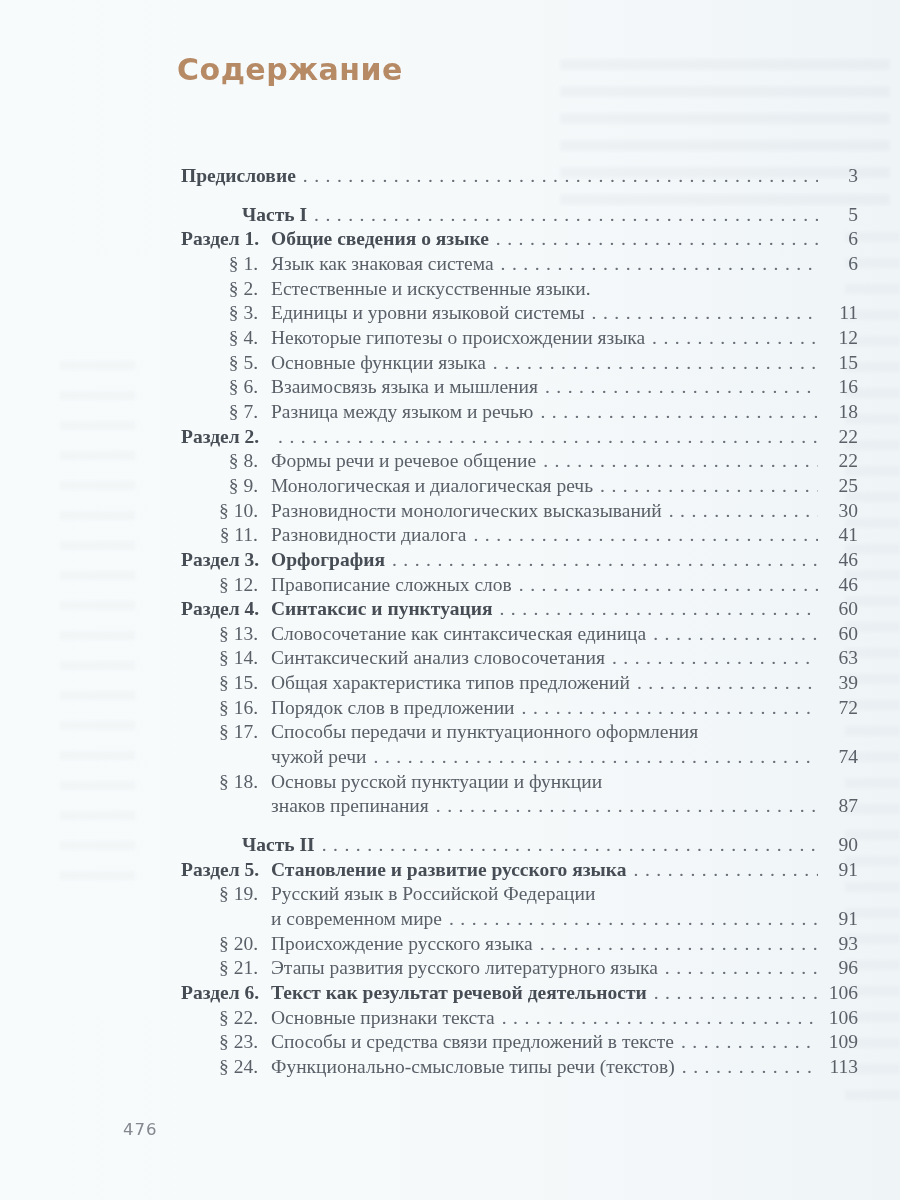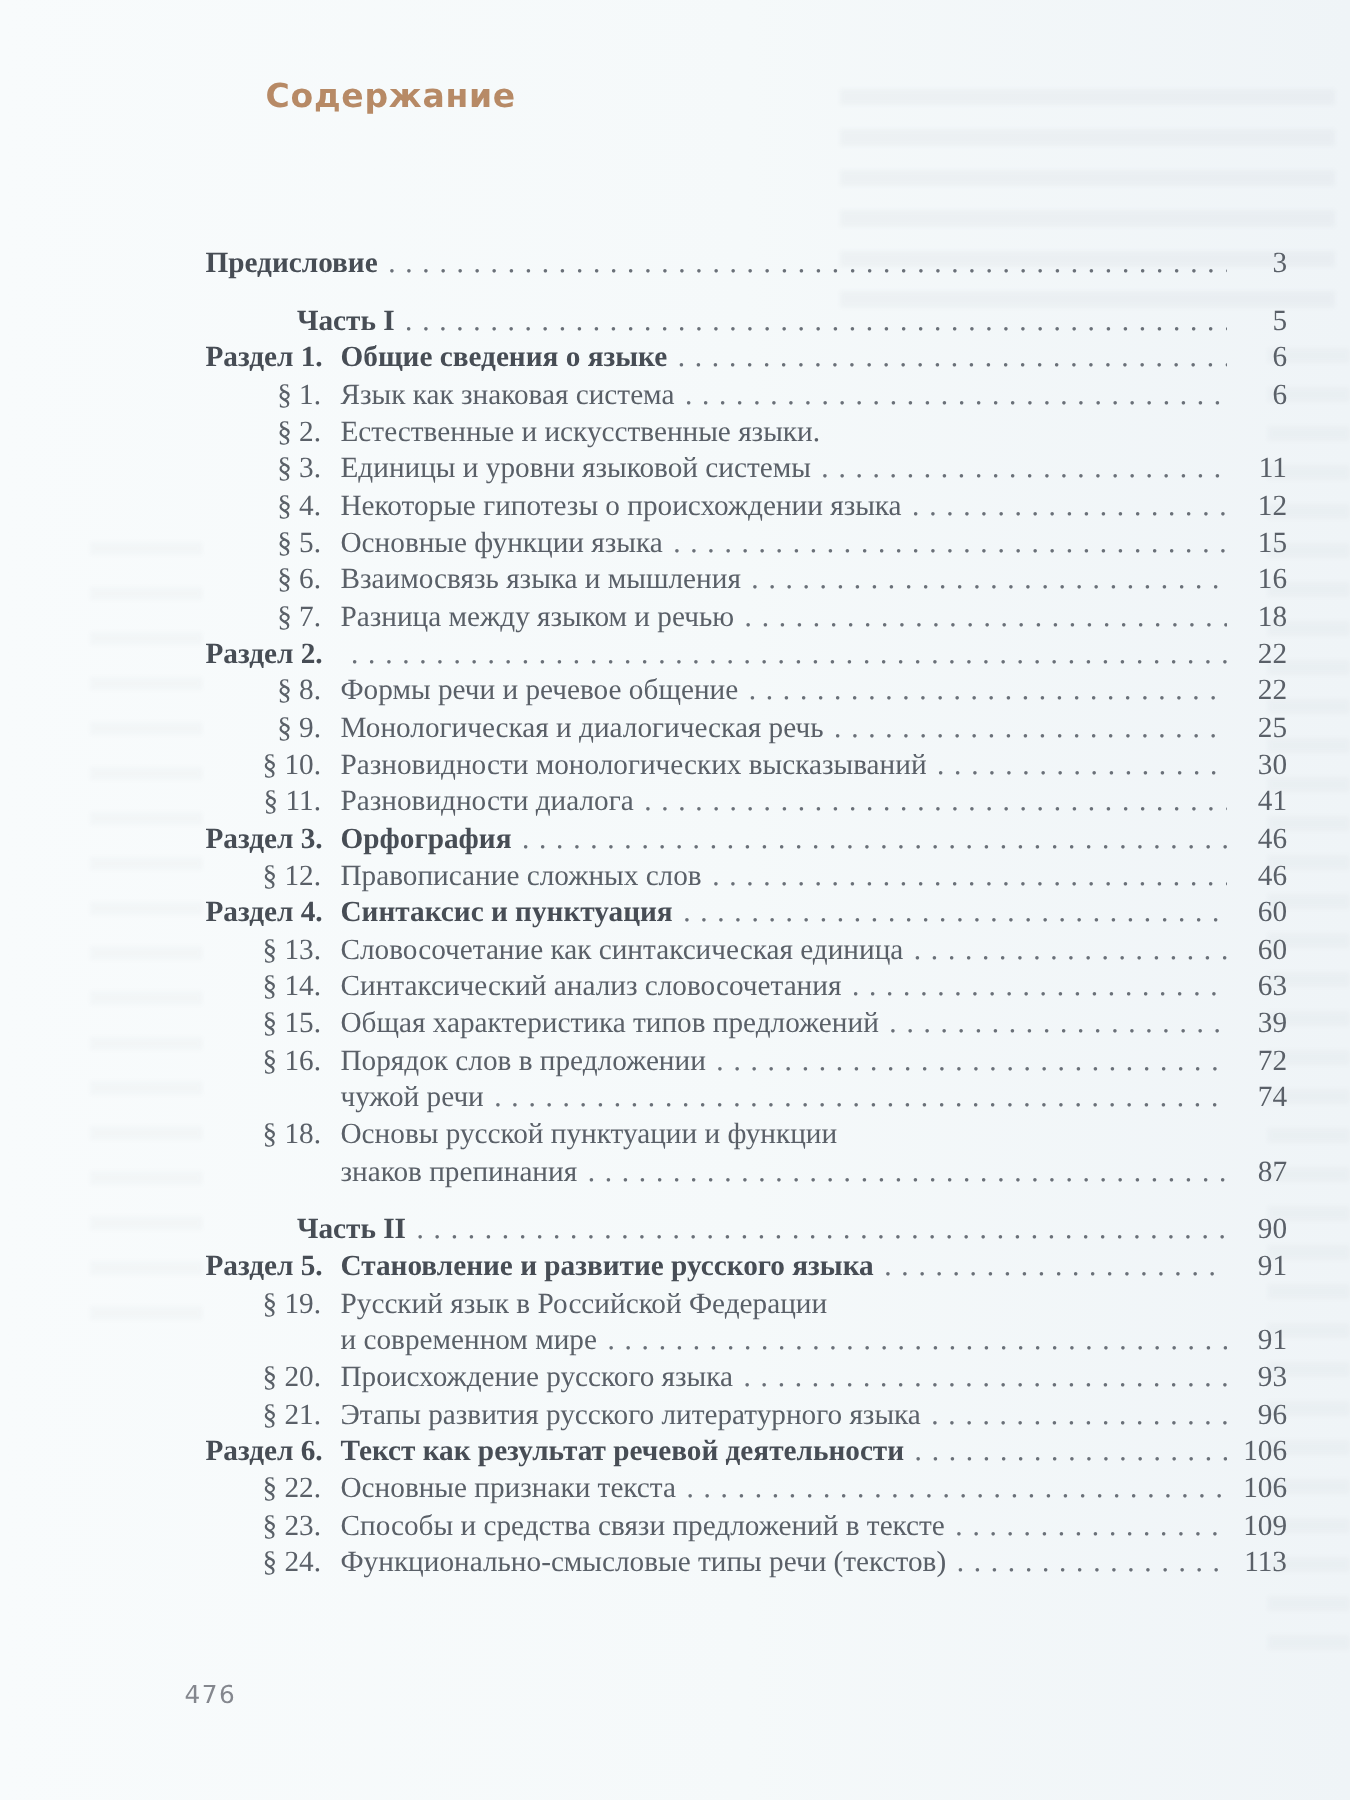--- a/index.html
+++ b/index.html
@@ -15,34 +15,34 @@
     position: relative;
     color: #5a6068;
   }
   .page-title {
     position: absolute;
     left: 177px;
     top: 52px;
     margin: 0;
     font-family: "DejaVu Sans", sans-serif;
     font-weight: bold;
-    font-size: 22px;
+    font-size: 30px;
     letter-spacing: 0.5px;
     color: #b78a66;
   }
   .toc {
     position: absolute;
     left: 137px;
     top: 164px;
     width: 721px;
     font-size: 19.5px;
     line-height: 24.65px;
     color: #5a6068;
   }
-  .row { display: flex; align-items: flex-start; }
+  .row { display: flex; align-items: flex-start; margin-left: 44px; }
   .gap { height: 14px; }
   .prefix {
     flex: none;
     width: 90px;
     box-sizing: border-box;
   }
   .row.plain .prefix { width: 0; }
   .row.part .prefix { width: 61px; }
   .row.sub .prefix { text-align: right; padding-right: 13px; }
   .row.plain .txt,
@@ -238,20 +238,24 @@
         <span class="txt">Общая характеристика типов предложений</span>
         <span class="dots"></span>
         <span class="pg">39</span>
       </div>
       <div class="row sub">
         <span class="prefix">§ 16.</span>
         <span class="txt">Порядок слов в предложении</span>
         <span class="dots"></span>
         <span class="pg">72</span>
       </div>
+      <div class="row sub">
+        <span class="prefix">§ 17.</span>
+        <span class="txt">Способы передачи и пунктуационного оформления</span>
+      </div>
       <div class="row cont">
         <span class="prefix"></span>
         <span class="txt">чужой речи</span>
         <span class="dots"></span>
         <span class="pg">74</span>
       </div>
       <div class="row sub">
         <span class="prefix">§ 18.</span>
         <span class="txt">Основы русской пунктуации и функции</span>
       </div>

